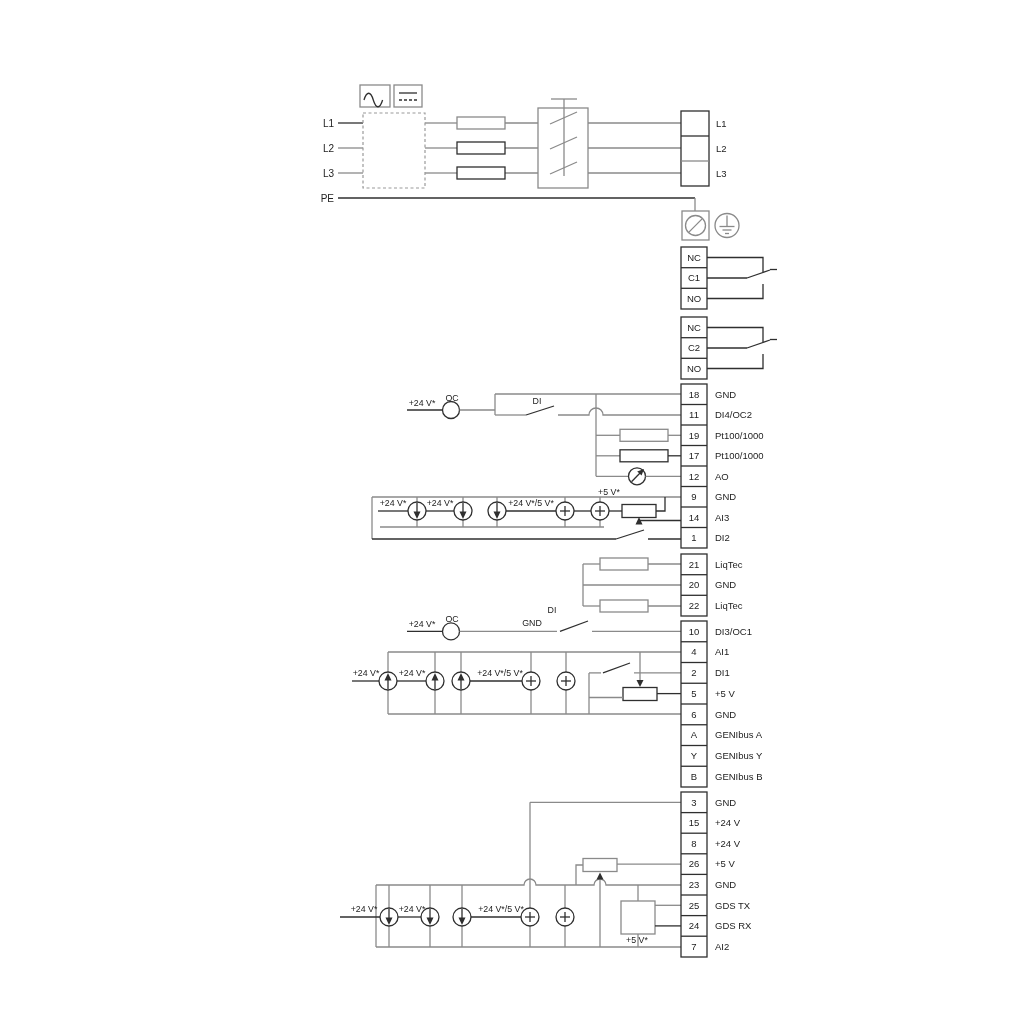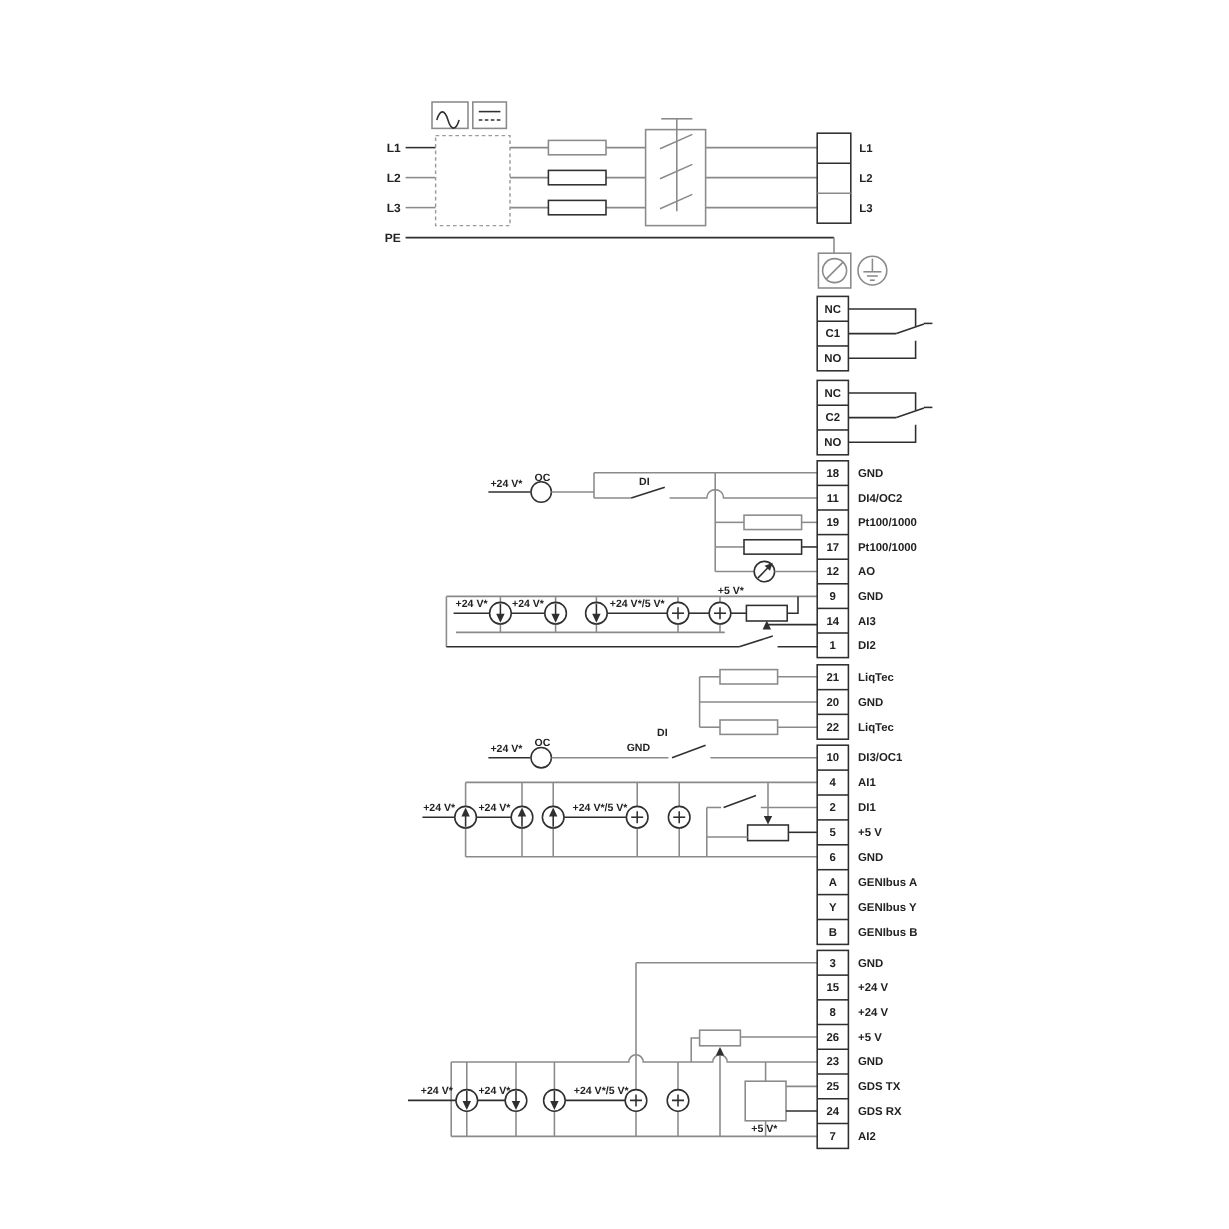--- a/index.html
+++ b/index.html
@@ -1,16 +1,16 @@
 <!DOCTYPE html>
 <html><head>
 <meta charset="utf-8">
 <style>
   html,body{margin:0;padding:0;background:#fff;}
-  .stage{width:1024px;height:1024px;background:#fff;position:relative;font-weight:bold;}
+  .stage{width:1024px;height:1024px;background:#fff;position:relative;}
   svg text{font-family:"Liberation Sans",sans-serif;fill:#222;}
   .tn{font-size:9.5px;text-anchor:middle;}
   .tl{font-size:9.5px;text-anchor:start;}
   .tm{font-size:10px;text-anchor:end;}
   .ta{font-size:8.8px;text-anchor:middle;}
   .wg{stroke:#8a8a8a;stroke-width:1.3;fill:none;}
   .wk{stroke:#2f2f2f;stroke-width:1.3;fill:none;}
   .bx{fill:#fff;stroke:#2f2f2f;stroke-width:1.3;}
   .bg2{fill:#fff;stroke:#8a8a8a;stroke-width:1.3;}
   .dsh{fill:none;stroke:#9a9a9a;stroke-width:1.2;stroke-dasharray:3 2.5;}

